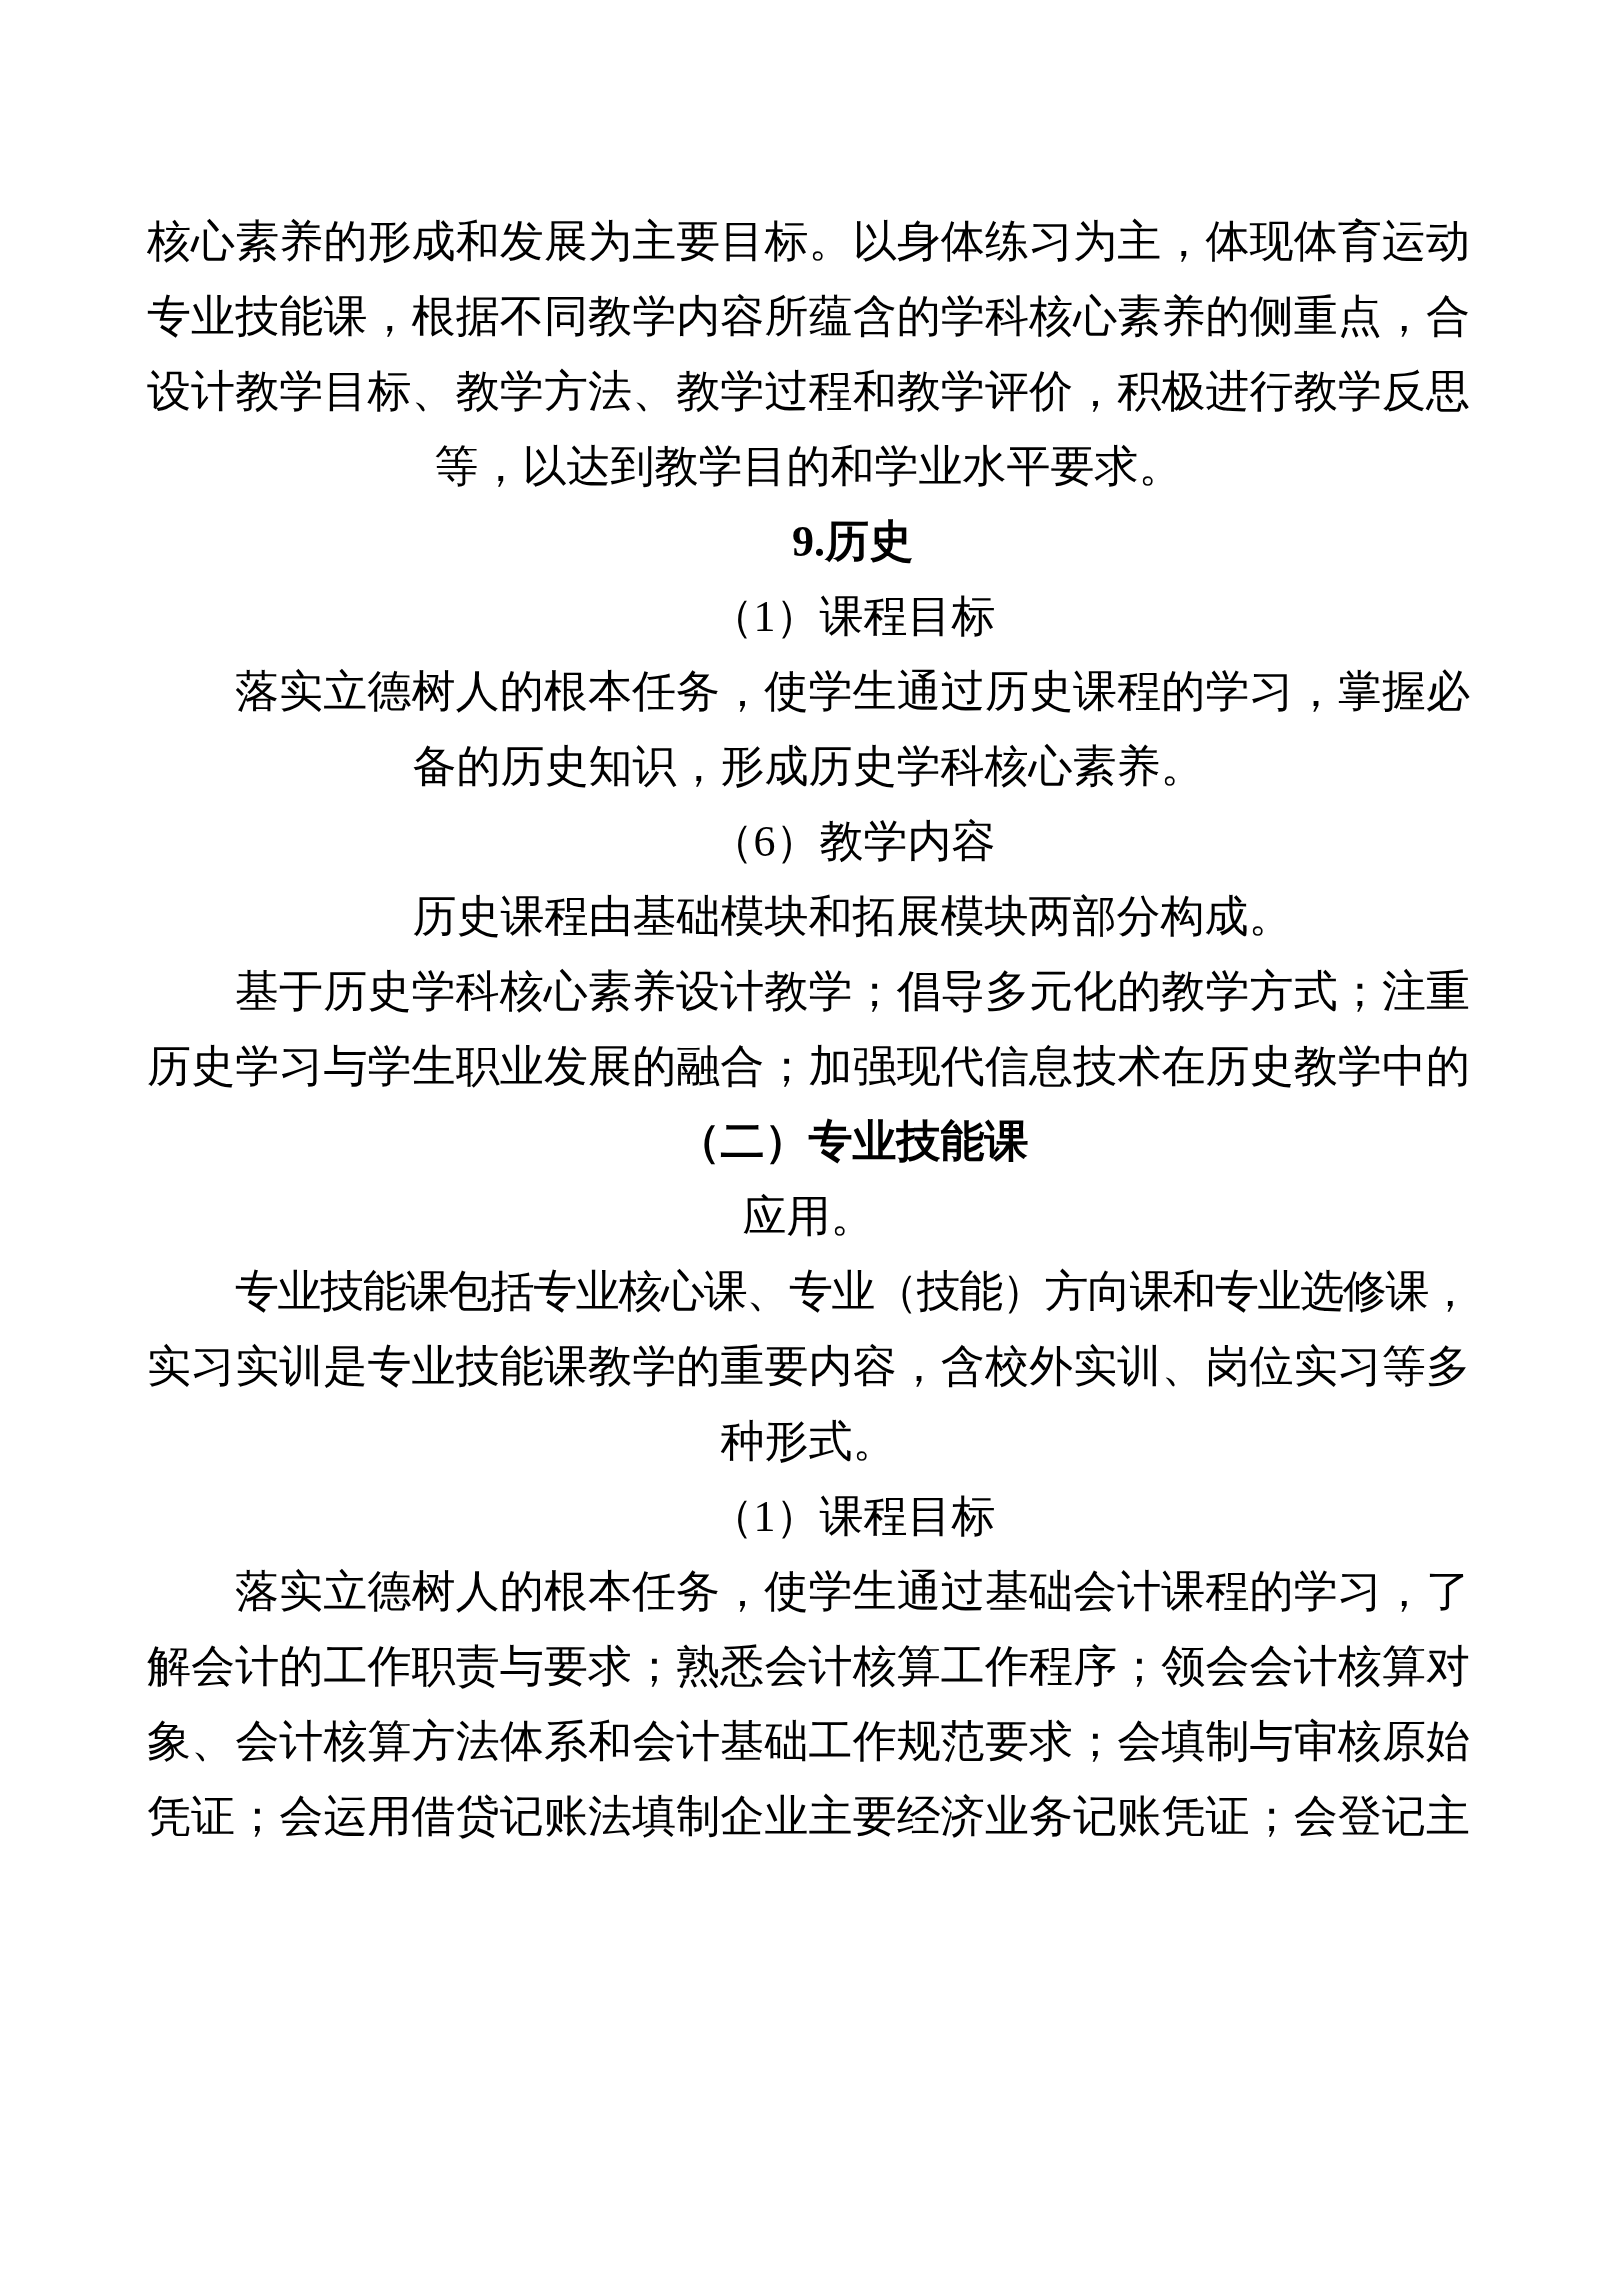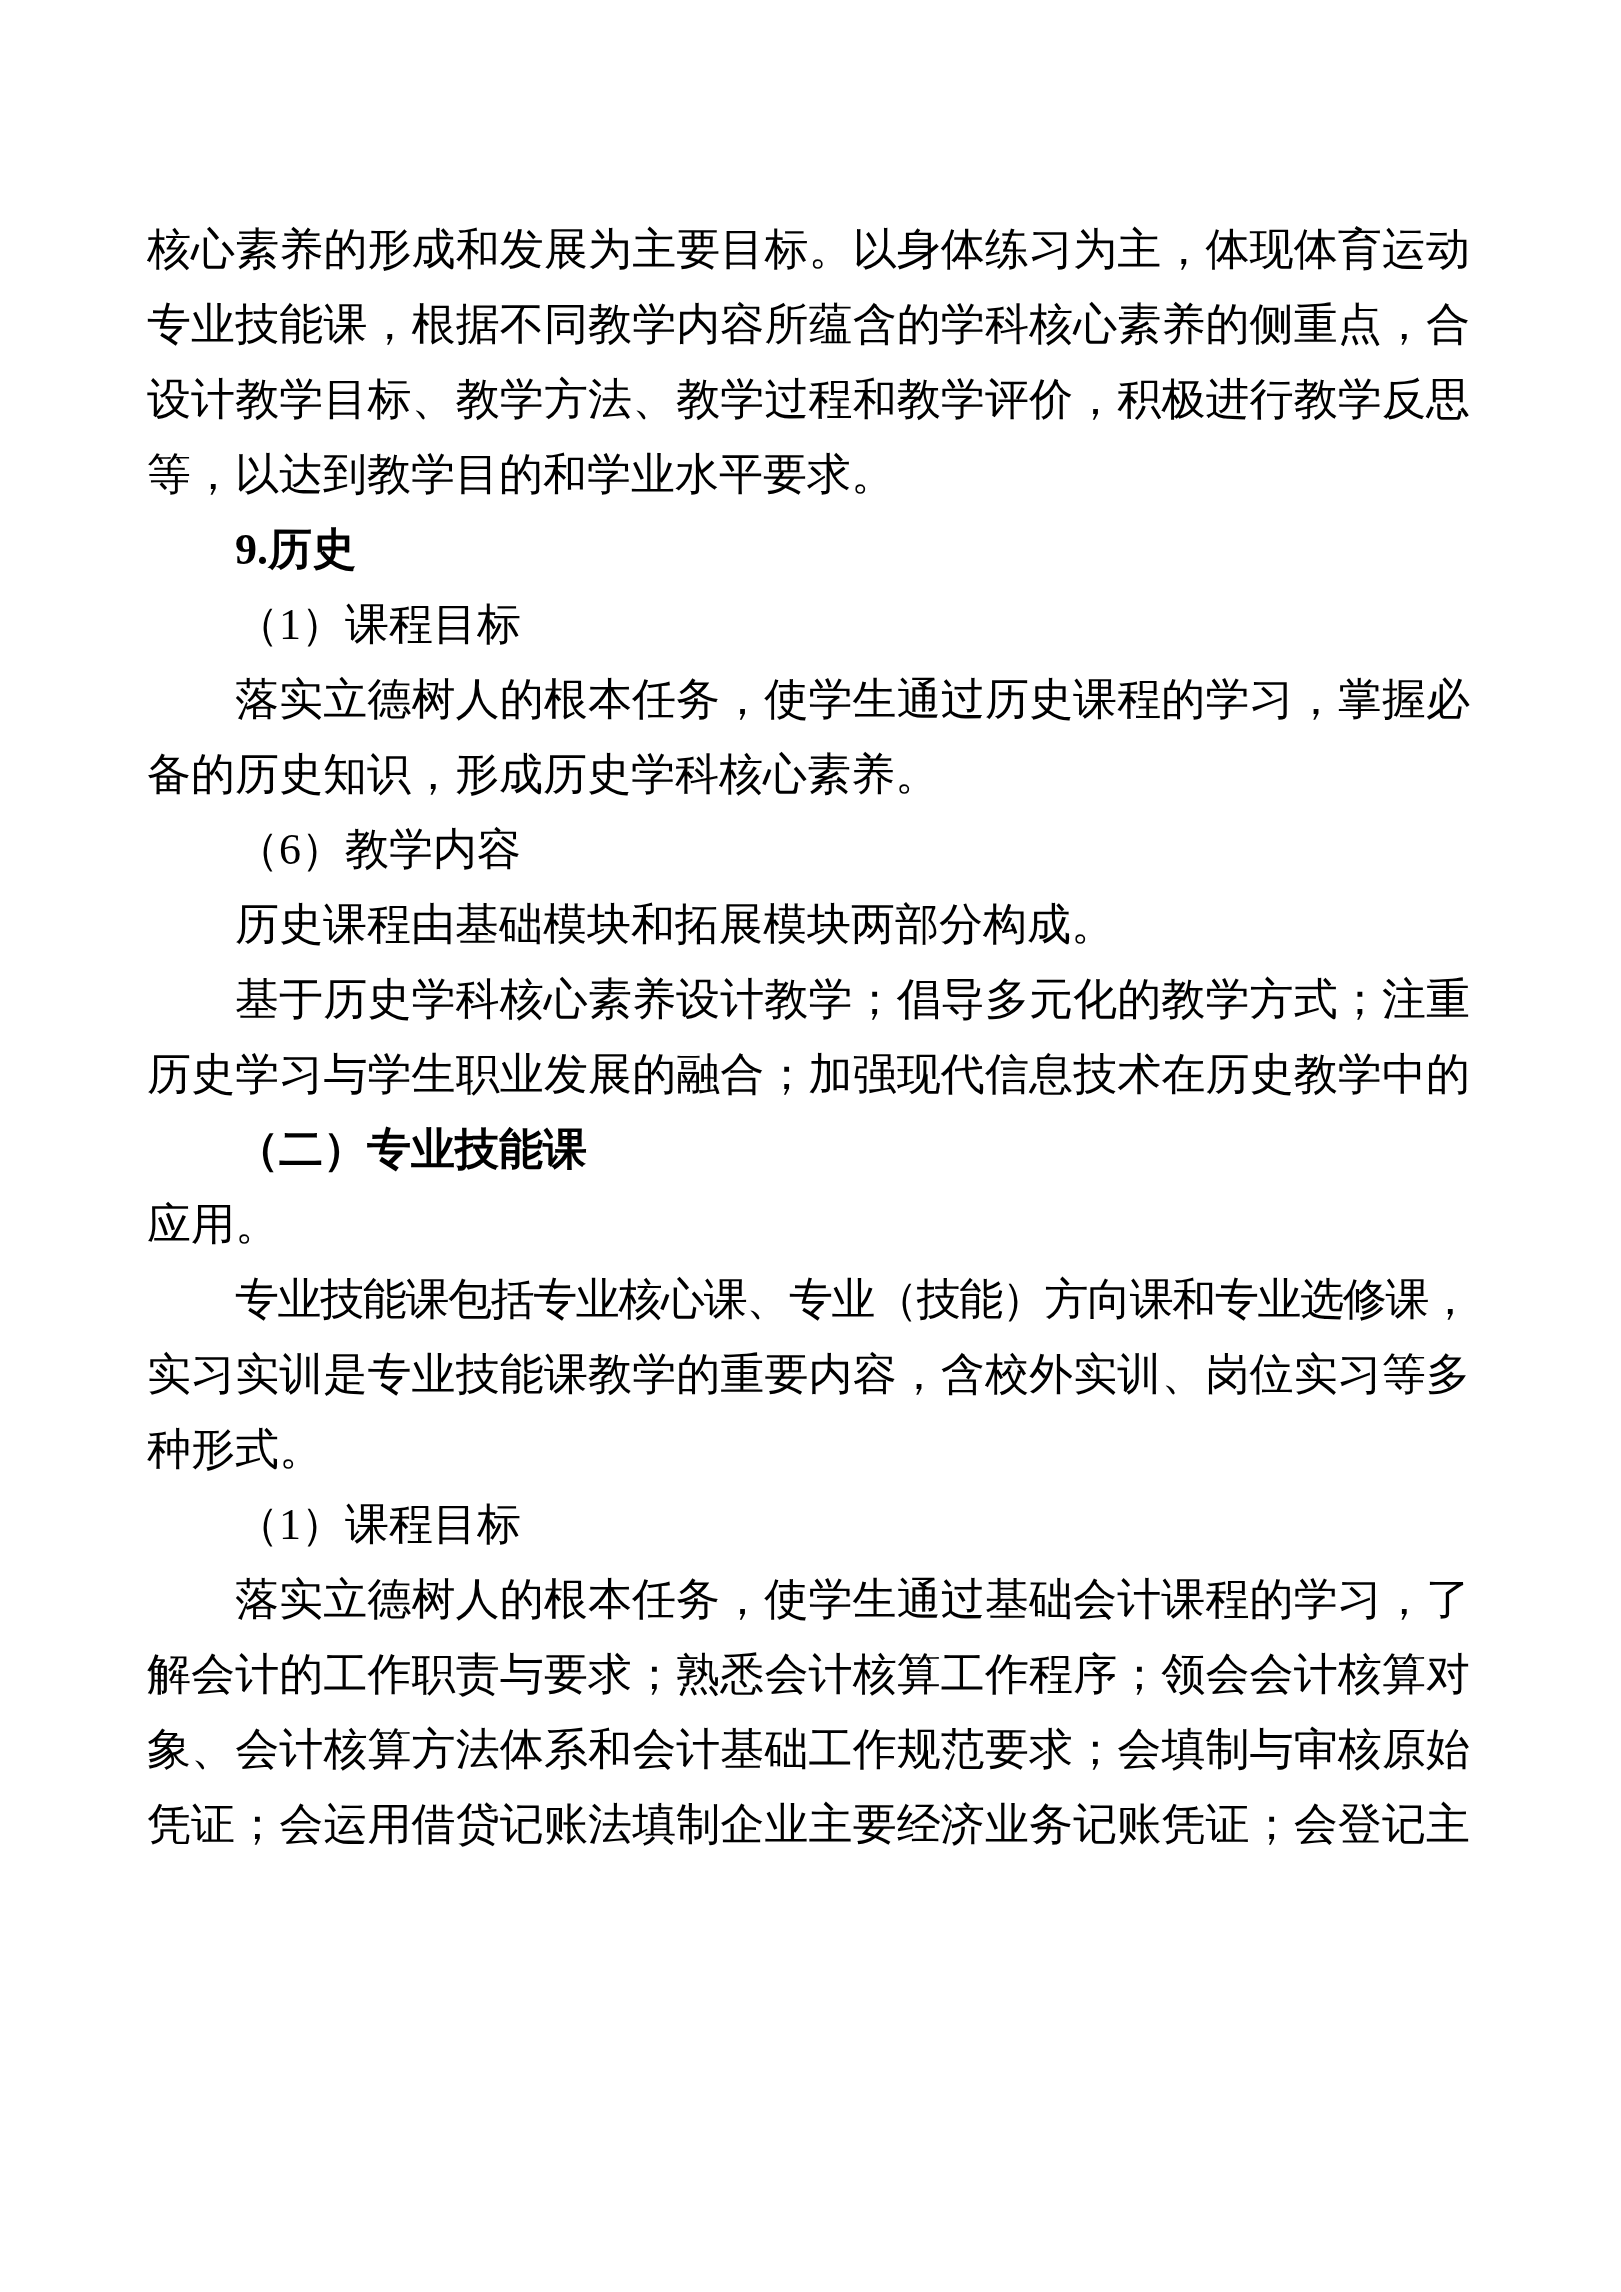--- a/index.html
+++ b/index.html
@@ -10,33 +10,33 @@
   body {
     width: 1621px;
     height: 2293px;
     position: relative;
     font-family: "Liberation Serif", "DejaVu Serif", serif;
     color: #000000;
   }
   .doc-page {
     position: absolute;
     left: 0;
-    top: 8px;
+    top: 0;
     width: 1621px;
     height: 2103px;
     background: #ffffff;
     box-sizing: border-box;
     padding: 204px 151px 12px 147px;
   }
   .line {
     height: 75px;
     line-height: 75px;
     font-size: 44px;
     overflow: hidden;
-    text-align: left;
+    text-align: center;
     white-space: normal;
   }
   .fill {
     text-align: justify;
     text-align-last: justify;
     text-justify: inter-character;
   }
   .indent {
     text-indent: 88px;
   }

